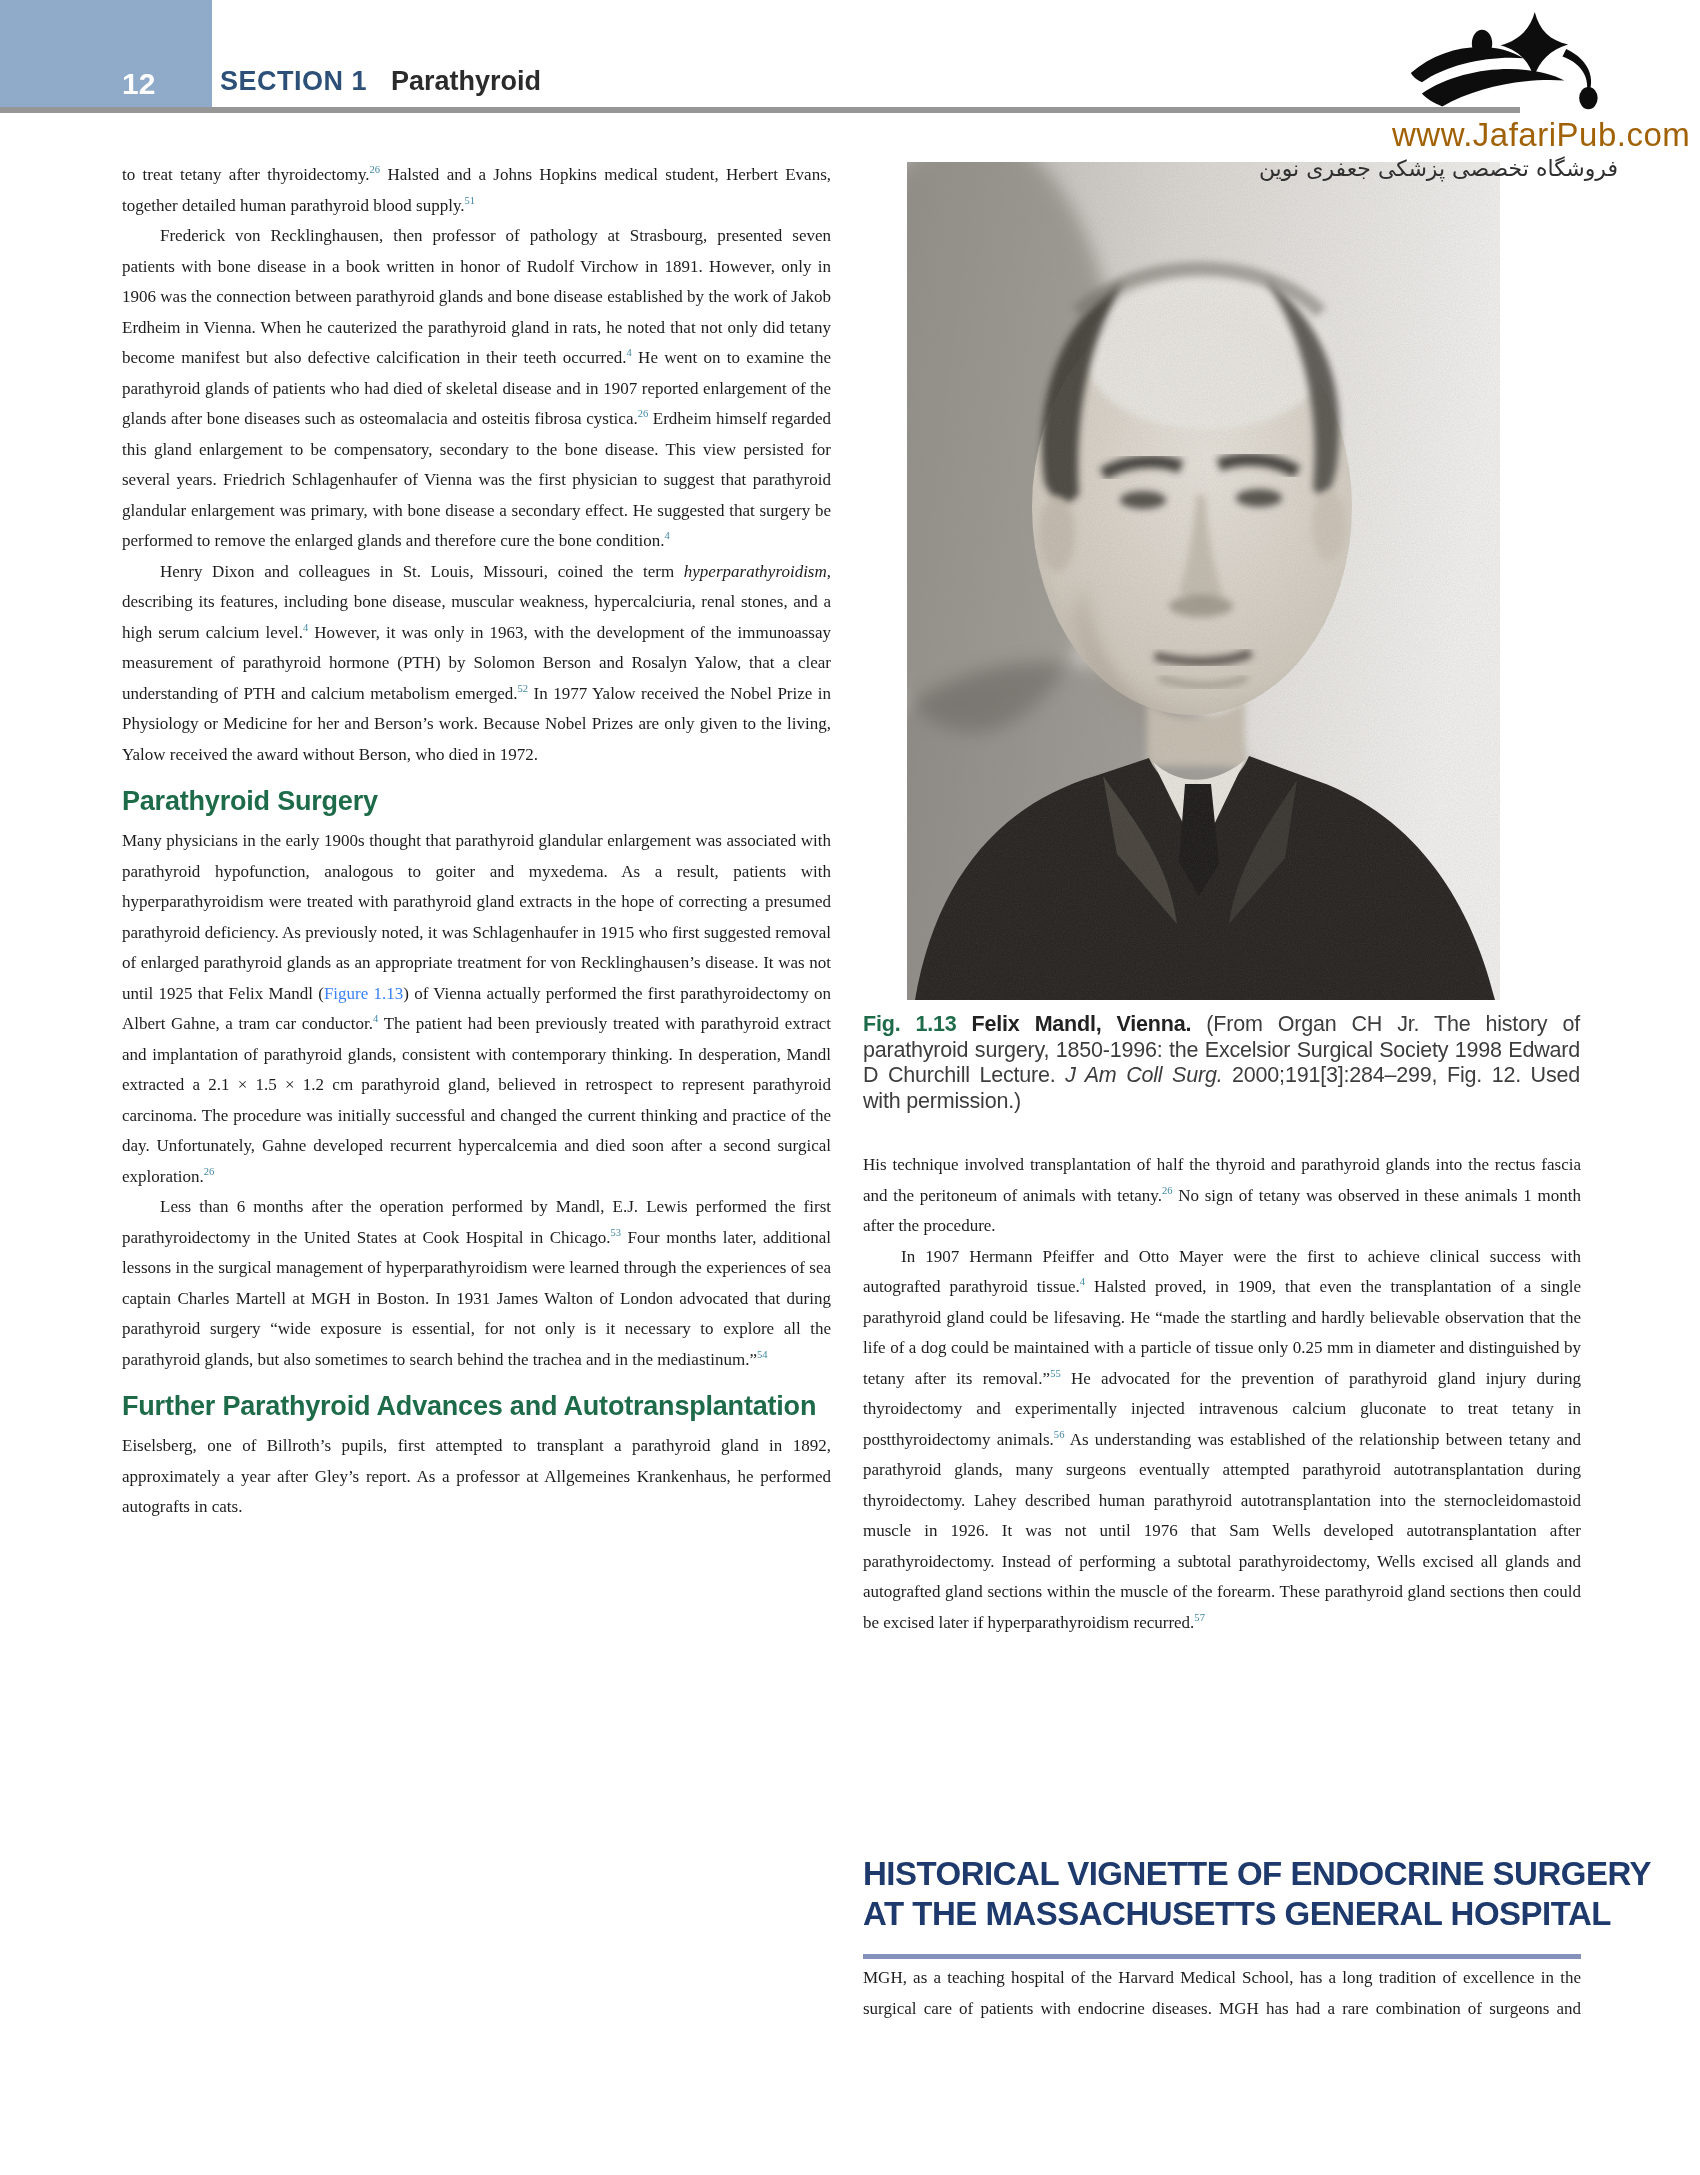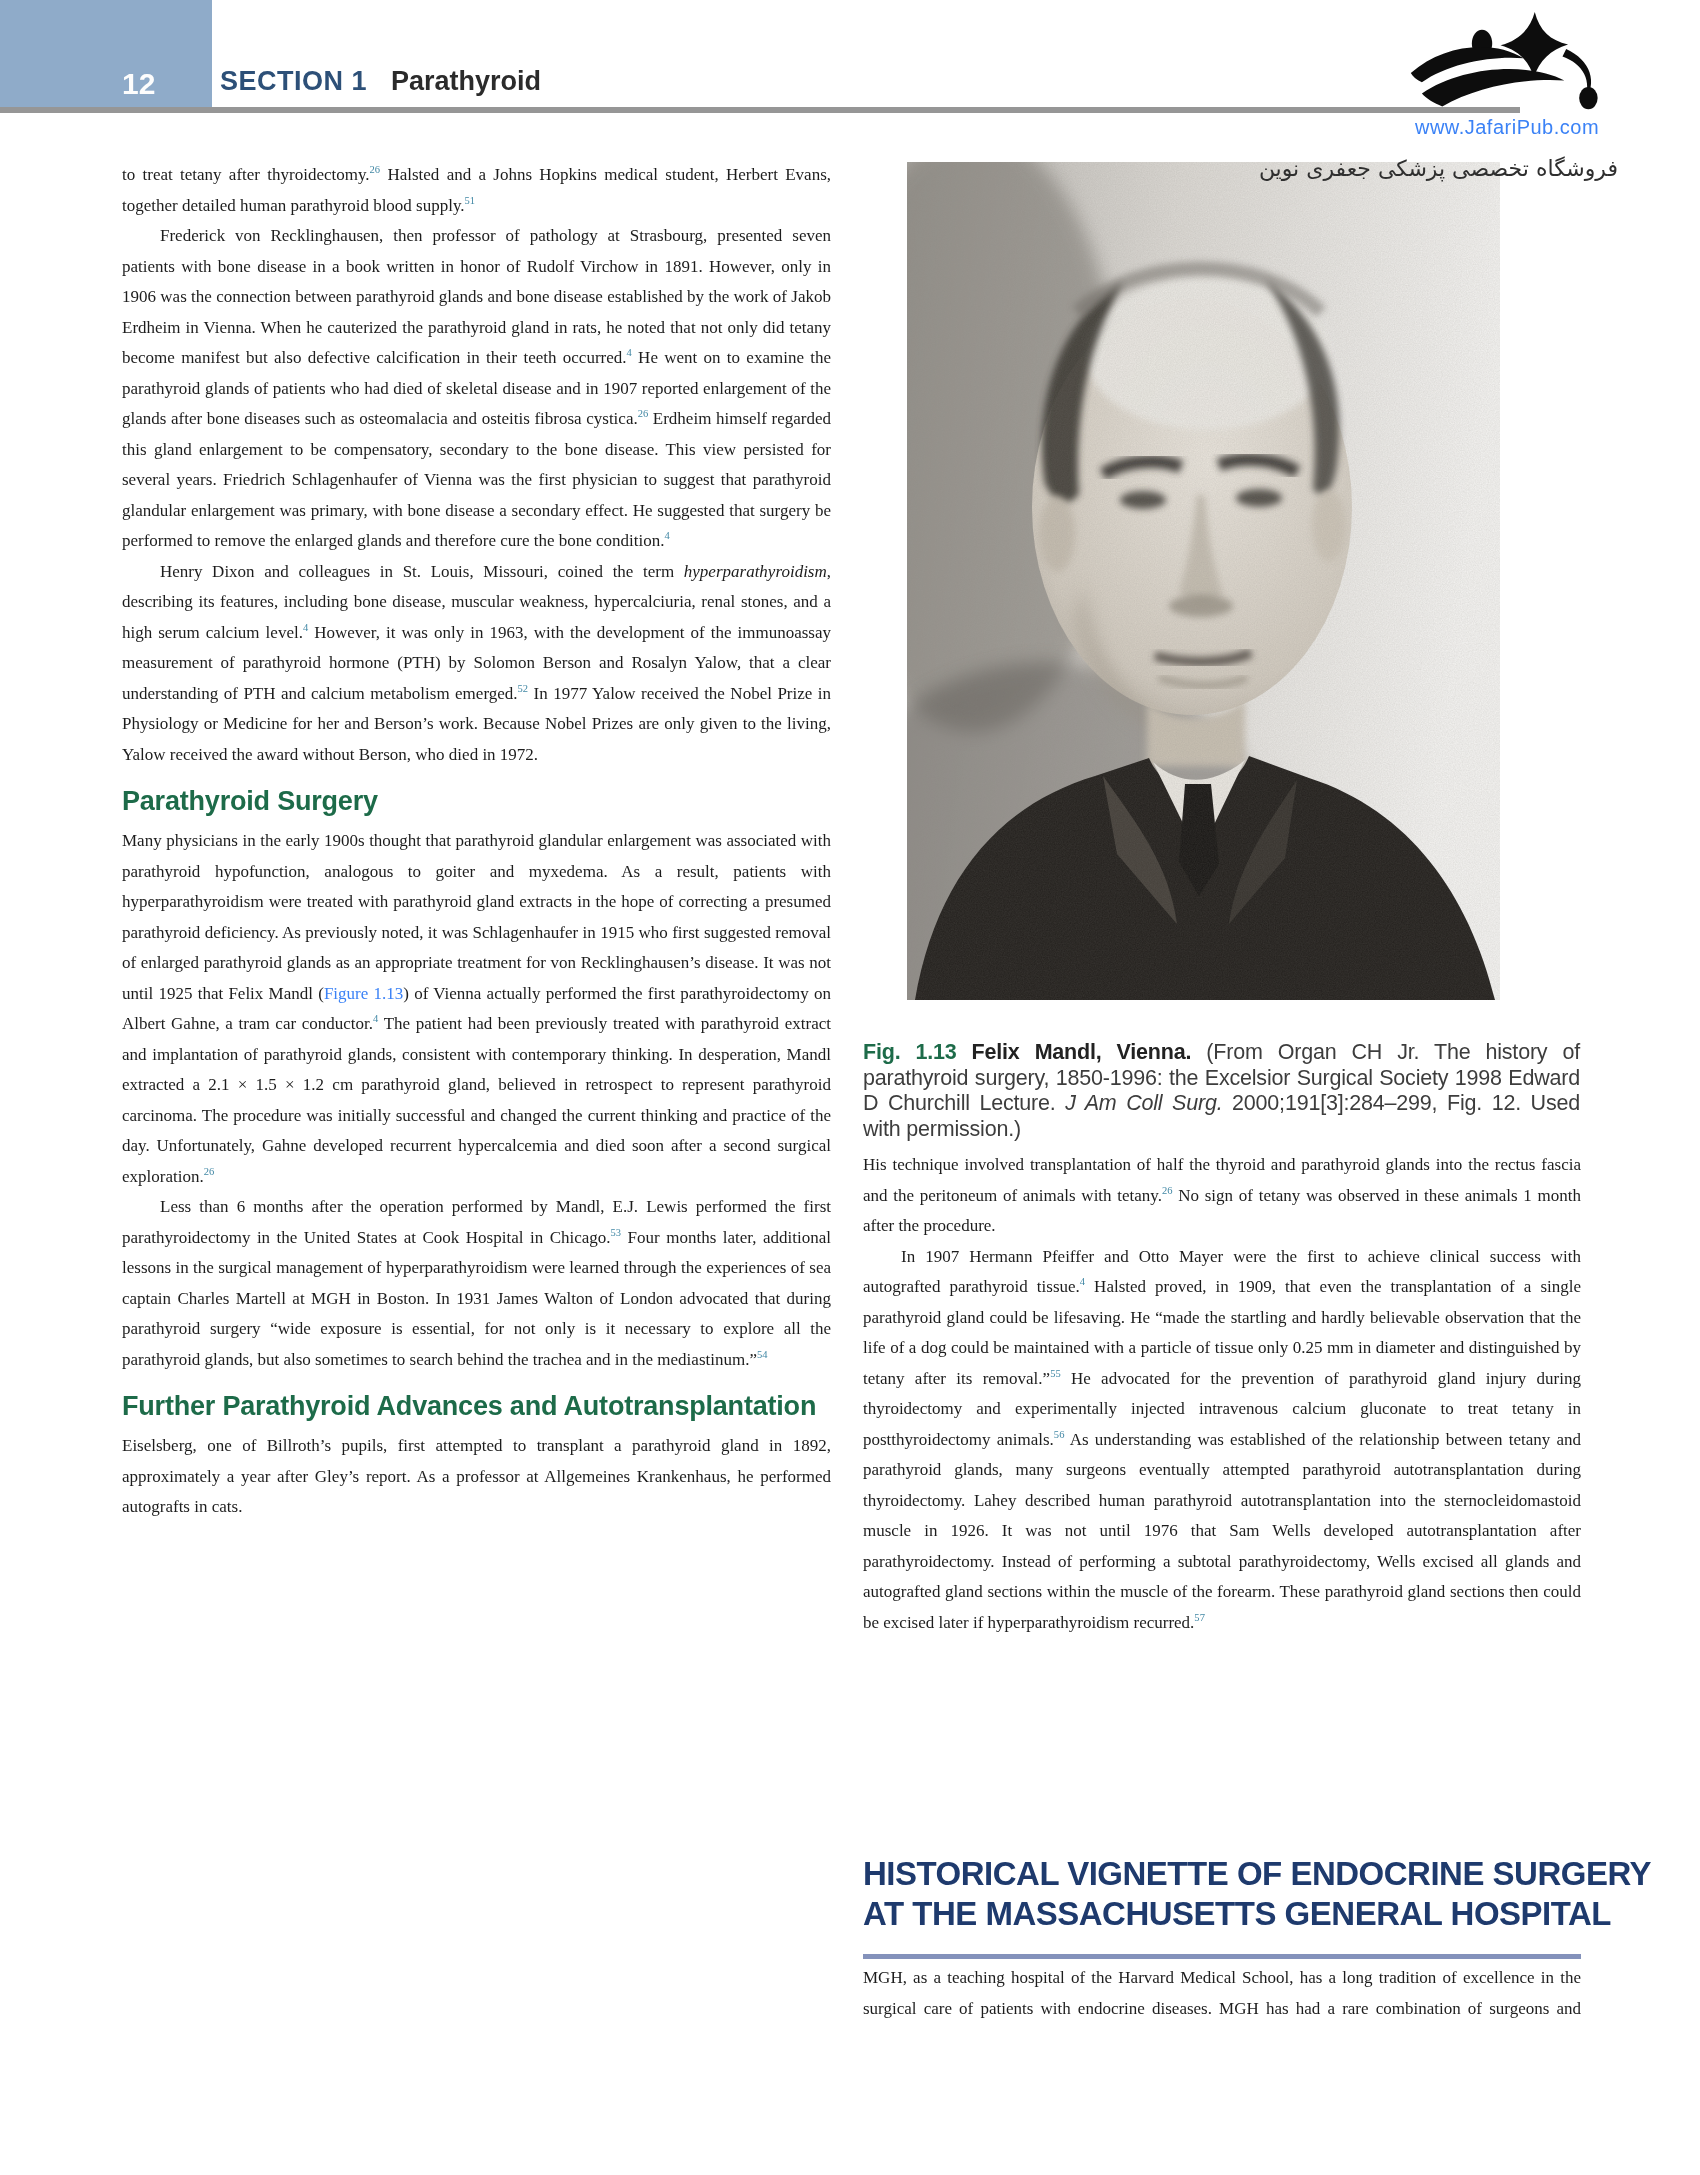--- a/index.html
+++ b/index.html
@@ -18,21 +18,21 @@
   .header-rule{position:absolute; left:0; top:107px; width:1520px; height:6px; background:#969696;}
   .header-meta{
     position:absolute; left:220px; top:66px; display:flex; gap:24px; align-items:baseline;
     font-family:"Liberation Sans","DejaVu Sans",sans-serif; font-size:27px;
   }
   .header-meta .sec{color:#2d5078; font-weight:bold; letter-spacing:.5px;}
   .header-meta .intro{color:#2b2b2b; font-weight:600;}
   .logo-wrap{position:absolute; right:78px; top:10px; width:230px; text-align:center;}
   .logo-wrap svg{display:block; margin:0 auto;}
   .site{
-    font-family:"Liberation Sans","DejaVu Sans",sans-serif; font-size:20px; color:#3b82f6;
+    font-family:"Liberation Sans","DejaVu Sans",sans-serif; font-size:33px; color:#a16207;
     letter-spacing:.5px; margin-top:2px; white-space:nowrap;
   }
   .persian{
     position:absolute; right:82px; top:156px; z-index:5; direction:rtl;
     font-family:"DejaVu Sans",sans-serif; font-size:22px; color:#2f2f2f; white-space:nowrap;
   }
   
   .body{
     font-size:17px; line-height:30.5px; text-align:justify; margin:0; color:#1d1d1d;
   }
@@ -44,21 +44,21 @@
   .figlink{color:#3b82f6;}
   em{font-style:italic;}
   
   .left-col{position:absolute; left:122px; top:160px; width:709px;}
   .h-green{
     font-family:"Liberation Sans","DejaVu Sans",sans-serif; font-weight:bold; font-size:27px;
     color:#1d6b49; margin:16px 0 9px 0; letter-spacing:-0.2px;
   }
   .portrait{position:absolute; left:907px; top:162px; width:593px; height:838px;}
   .caption{
-    position:absolute; left:863px; top:1040px; width:717px;
+    position:absolute; left:863px; top:1012px; width:717px;
     font-family:"Liberation Sans","DejaVu Sans",sans-serif; font-size:21.5px; line-height:25.5px;
     color:#3d3d3d; text-align:justify; margin:0; letter-spacing:-0.2px;
   }
   .caption .cap-label{color:#1d6b49; font-weight:bold;}
   .caption strong{color:#222222;}
   .rcol-text{position:absolute; left:863px; top:1150px; width:718px;}
   .h3-block{
     position:absolute; left:863px; top:1853px; width:718px;
     border-bottom:5px solid #8492bb; padding-bottom:21px;
   }

